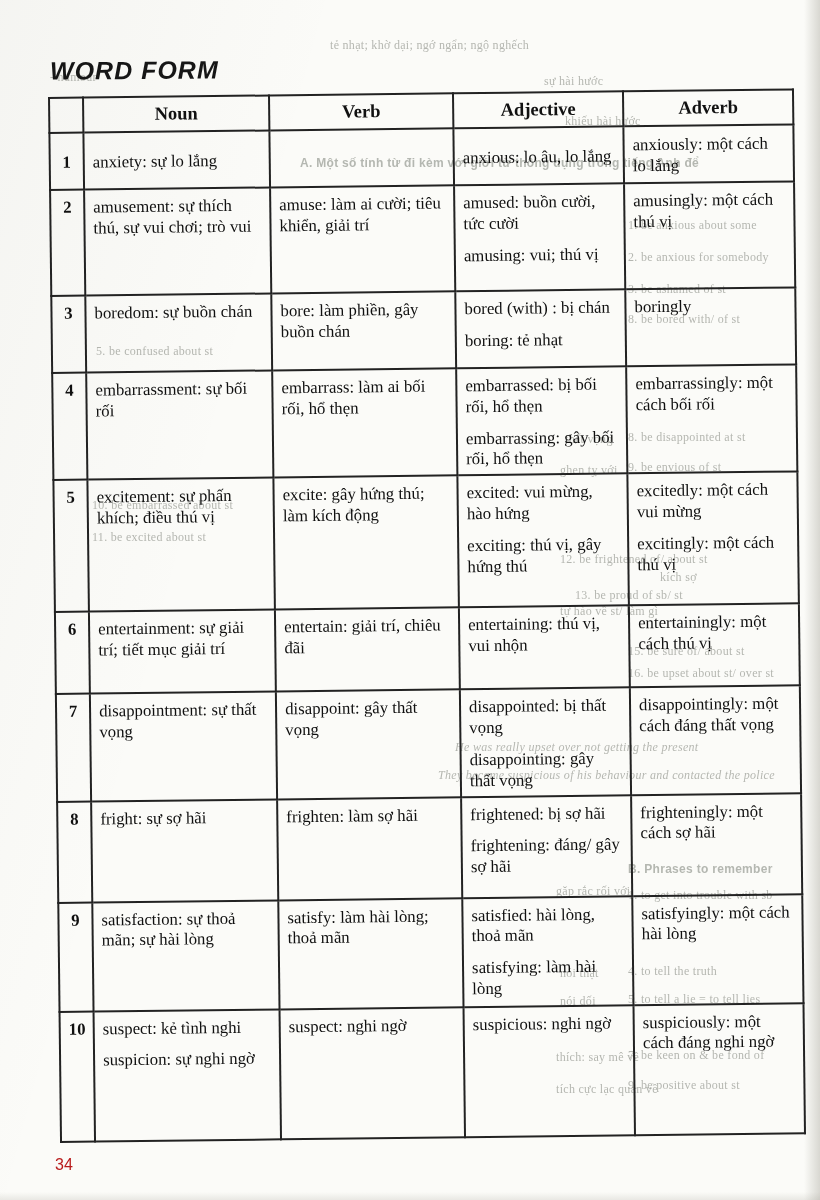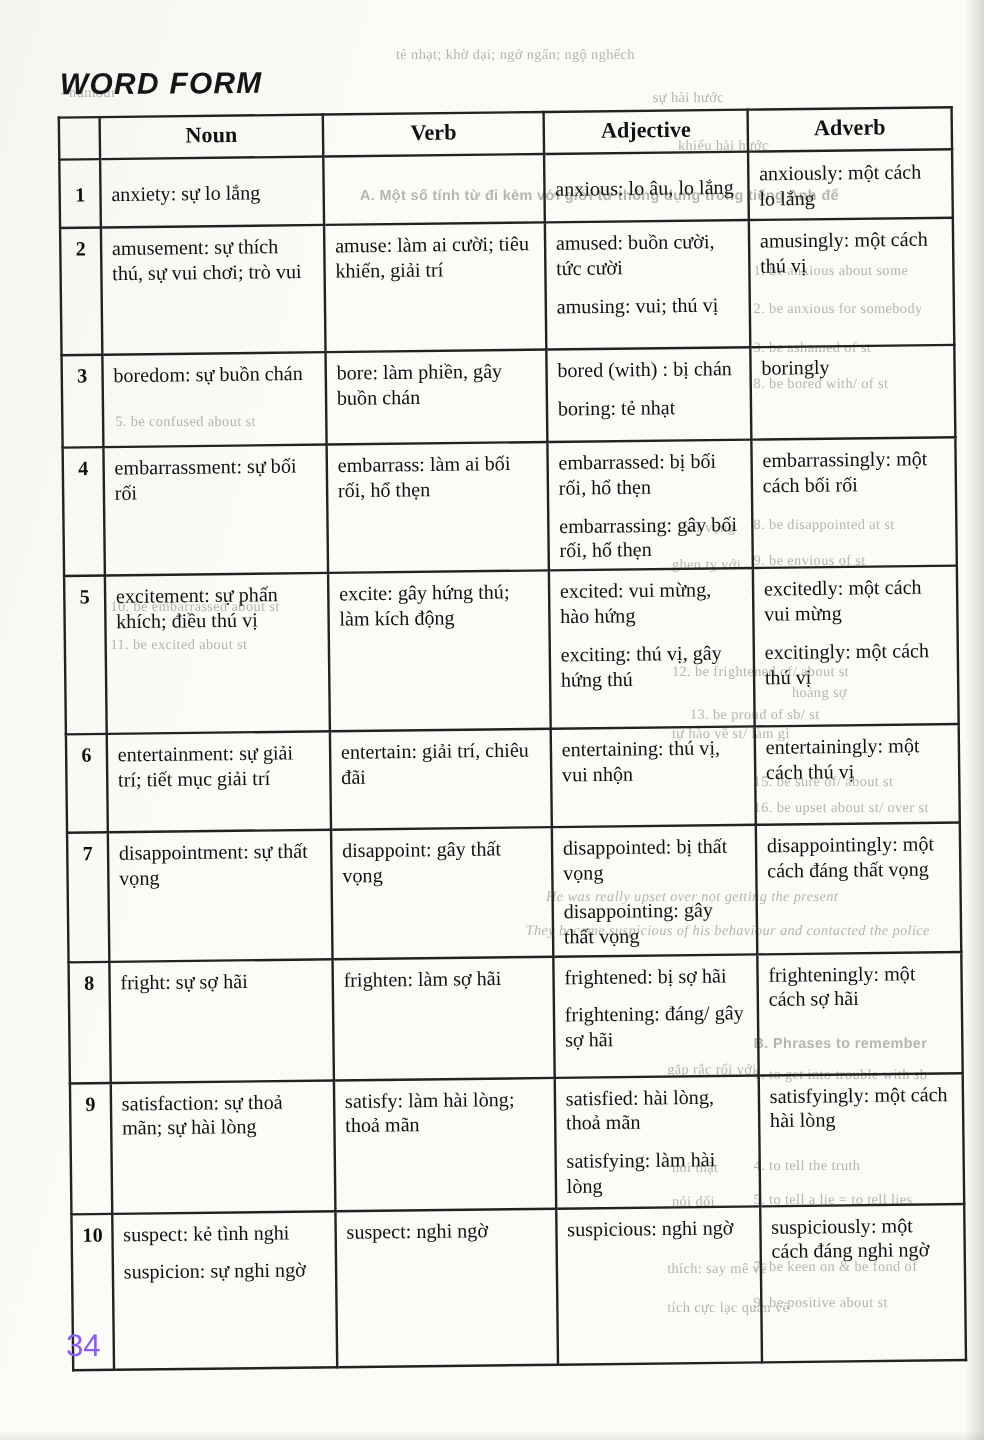--- a/index.html
+++ b/index.html
@@ -36,22 +36,22 @@
   table.wf td{
     font-size:16.8px;line-height:1.24;color:#101010;
     vertical-align:top;padding:7px 8px 4px 8px;
   }
   td.num{text-align:center;vertical-align:middle;font-weight:bold;font-size:17.5px;padding:0;}
   td.noun{padding-left:14px;}
   p.e{margin:0;}
   p.e + p.e{margin-top:11px;}
   tr.vmid td{vertical-align:middle;}
   .pageno{
-    position:absolute;left:55px;top:1106px;
-    font-family:"Liberation Sans", sans-serif;font-size:26px;color:#8b5cf6;z-index:3;
+    position:absolute;left:55px;top:1156px;
+    font-family:"Liberation Sans", sans-serif;font-size:16px;color:#b91c1c;z-index:3;
   }
   .ghost{
     position:absolute;color:rgba(122,126,117,0.55);
     font-size:12px;white-space:nowrap;z-index:1;
     filter:blur(0.4px);letter-spacing:0.3px;
   }
   .ghost.gb{font-weight:bold;font-family:"Liberation Sans", sans-serif;color:rgba(110,115,106,0.5);}
   .ghost.gi{font-style:italic;}
 </style>
 </head>
@@ -69,21 +69,21 @@
   <div class="ghost" style="left:628px;top:282px">3. be ashamed of st</div>
   <div class="ghost" style="left:628px;top:312px">8. be bored with/ of st</div>
   <div class="ghost" style="left:96px;top:344px">5. be confused about st</div>
   <div class="ghost" style="left:628px;top:430px">8. be disappointed at st</div>
   <div class="ghost" style="left:565px;top:432px">thất vọng</div>
   <div class="ghost" style="left:628px;top:460px">9. be envious of st</div>
   <div class="ghost" style="left:560px;top:463px">ghen tỵ với</div>
   <div class="ghost" style="left:92px;top:498px">10. be embarrassed about st</div>
   <div class="ghost" style="left:92px;top:530px">11. be excited about st</div>
   <div class="ghost" style="left:560px;top:552px">12. be frightened of/ about st</div>
-  <div class="ghost" style="left:660px;top:570px">hoảng sợ</div>
+  <div class="ghost" style="left:660px;top:570px">kích sợ</div>
   <div class="ghost" style="left:575px;top:588px">13. be proud of sb/ st</div>
   <div class="ghost" style="left:560px;top:604px">tự hào về st/ làm gì</div>
   <div class="ghost" style="left:628px;top:644px">15. be sure of/ about st</div>
   <div class="ghost" style="left:628px;top:666px">16. be upset about st/ over st</div>
   <div class="ghost gi" style="left:455px;top:740px">He was really upset over not getting the present</div>
   <div class="ghost gi" style="left:438px;top:768px">They became suspicious of his behaviour and contacted the police</div>
   <div class="ghost gb" style="left:628px;top:862px">B. Phrases to remember</div>
   <div class="ghost" style="left:556px;top:884px">gặp rắc rối với</div>
   <div class="ghost" style="left:628px;top:888px">1. to get into trouble with sb</div>
   <div class="ghost" style="left:628px;top:964px">4. to tell the truth</div>

